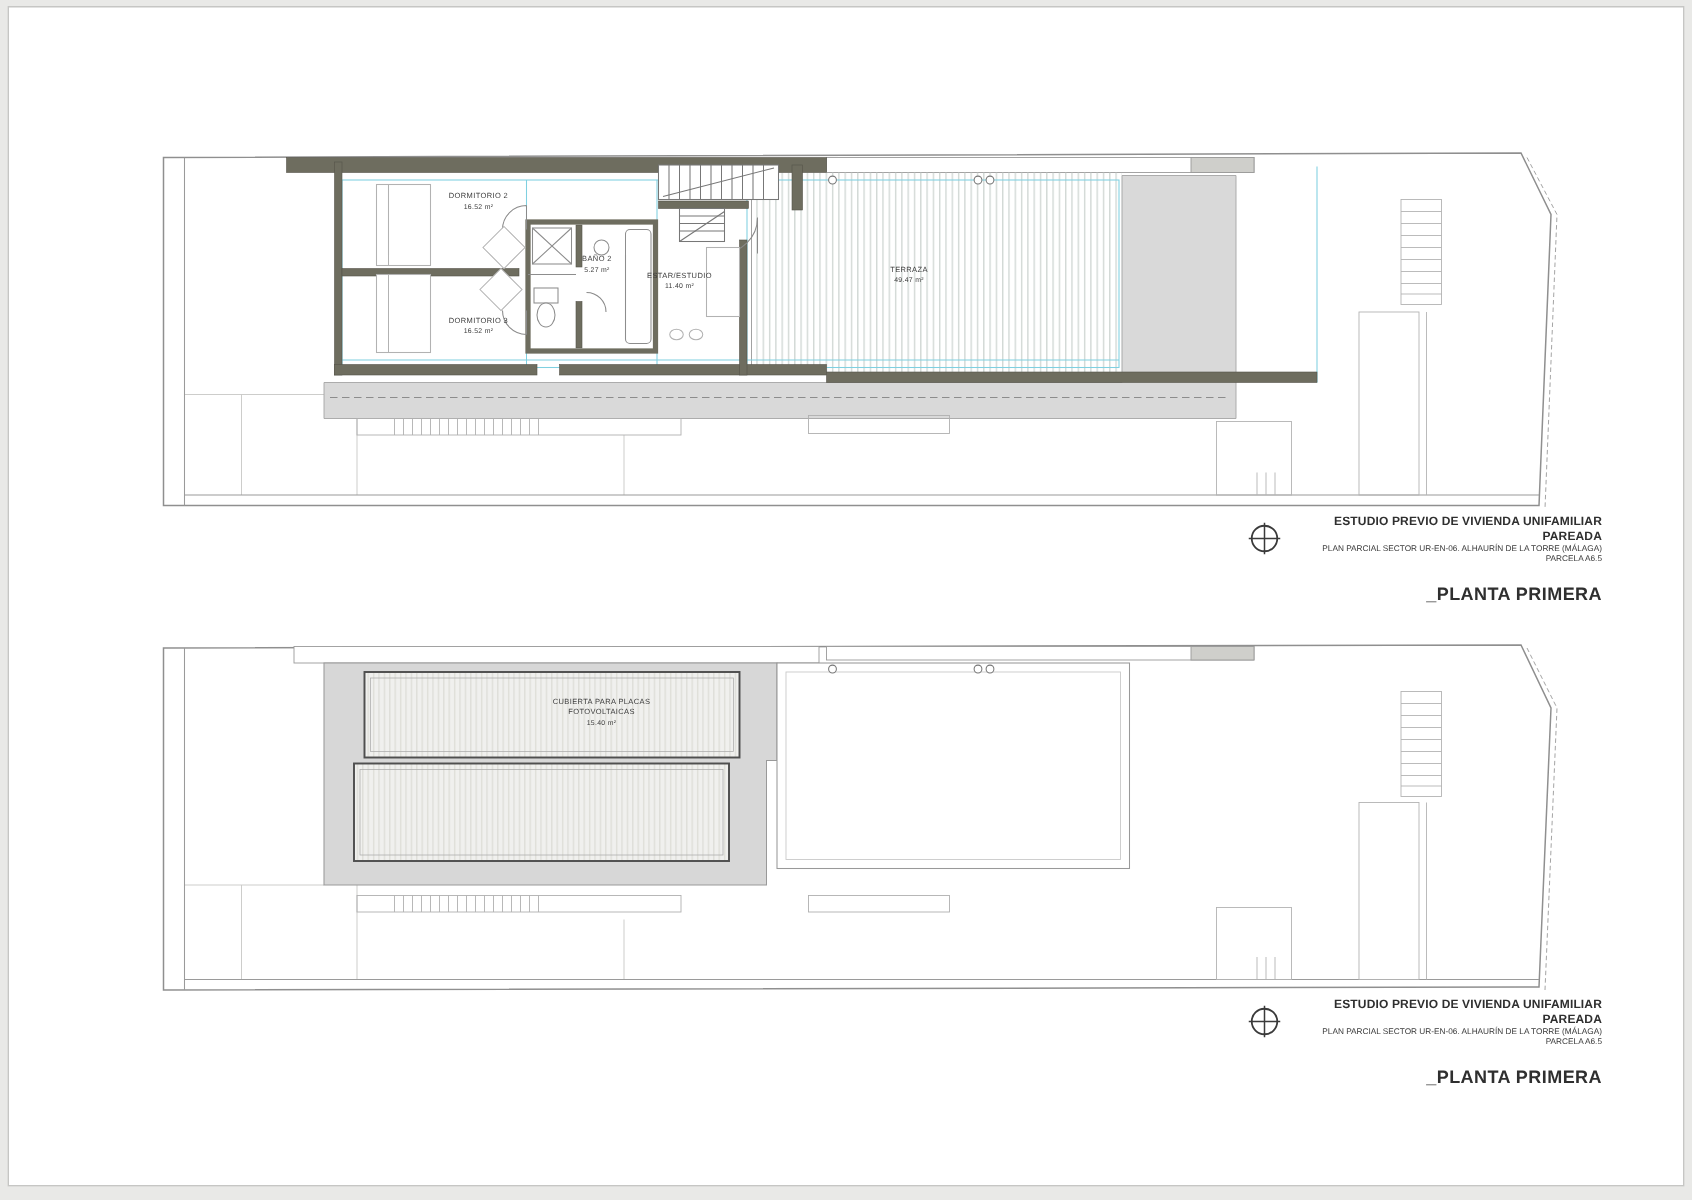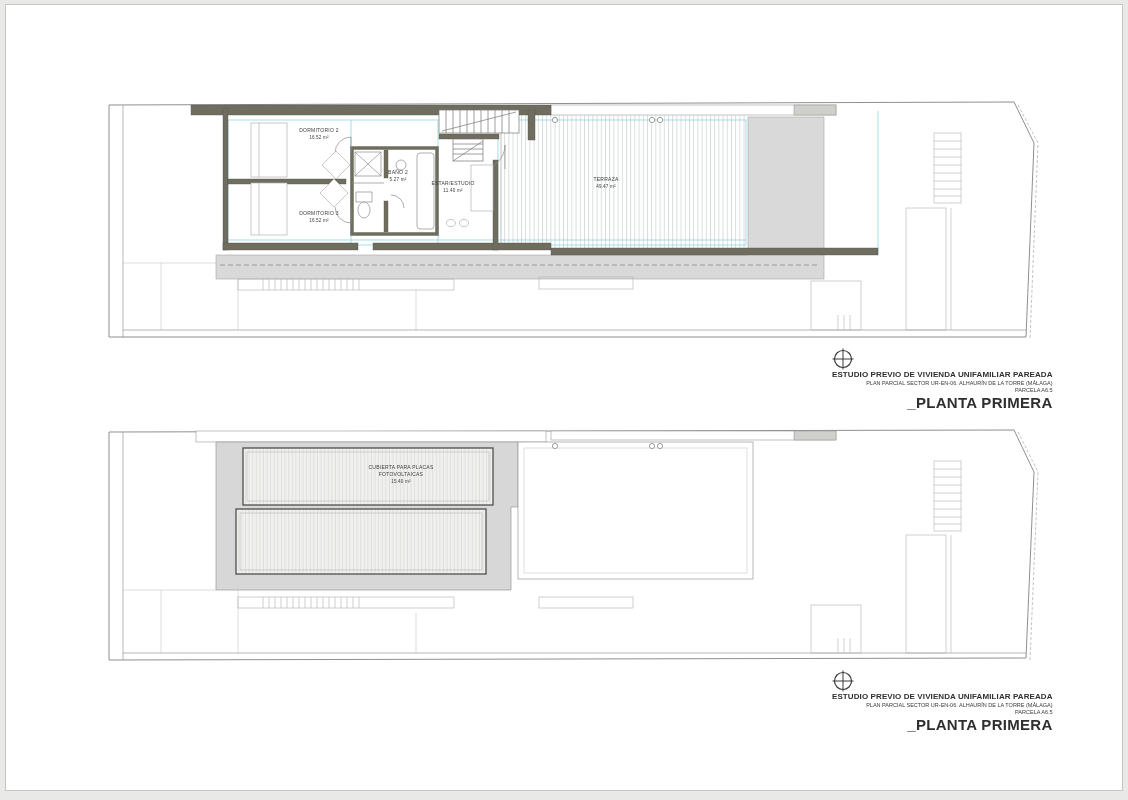--- a/index.html
+++ b/index.html
@@ -11,29 +11,28 @@
   .sheet{
     position:absolute;left:5px;top:4px;right:5px;bottom:9px;
     background:#ffffff;border:1px solid #c6c6c4;
   }
   .plan-svg{position:absolute;}
   #plan-upper{left:95px;top:88px;width:945px;height:252px;}
   #plan-lower{left:95px;top:420px;width:945px;height:240px;}
   .titleblock{
     position:absolute;left:826px;width:236px;display:flex;align-items:flex-start;
     color:#2f2f2f;
-    flex-direction:column;
   }
   #titleblock-upper{top:338px;}
   #titleblock-lower{top:660px;}
   .tb-icon{flex:0 0 auto;margin-top:5px;}
   .tb-text{flex:1 1 auto;text-align:right;line-height:1.25;}
   .tb-title{font-size:8px;font-weight:bold;letter-spacing:0.1px;}
   .tb-sub{font-size:5.5px;color:#3a3a3a;}
-  .tb-plan{font-size:15px;font-weight:bold;margin-top:0;letter-spacing:0.3px;}
+  .tb-plan{font-size:12px;font-weight:bold;margin-top:12px;letter-spacing:0.3px;}
   text{
     font-family:"Liberation Sans", sans-serif;
     fill:#3c3c3c;
   }
   .room-label{font-size:5px;letter-spacing:0.25px;}
   .room-area{font-size:4.6px;letter-spacing:0.2px;}
 </style>
 </head>
 <body>
 

